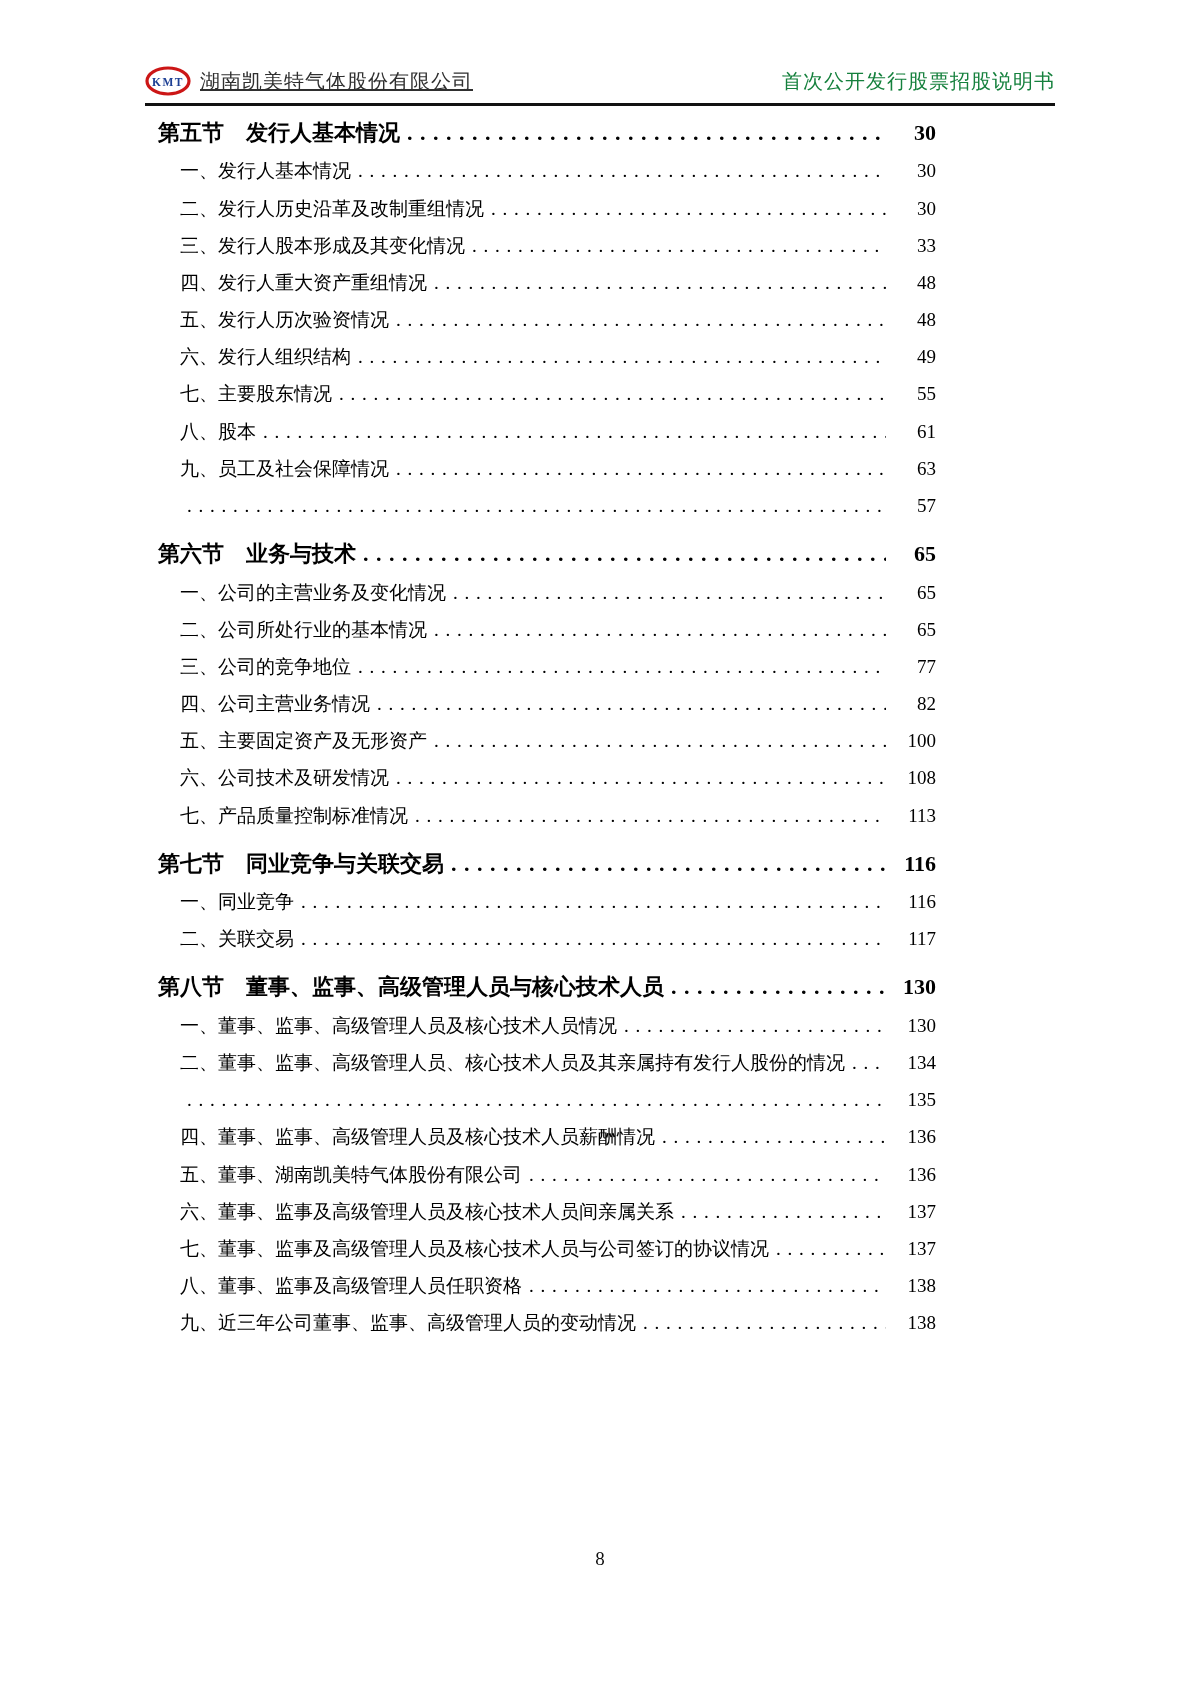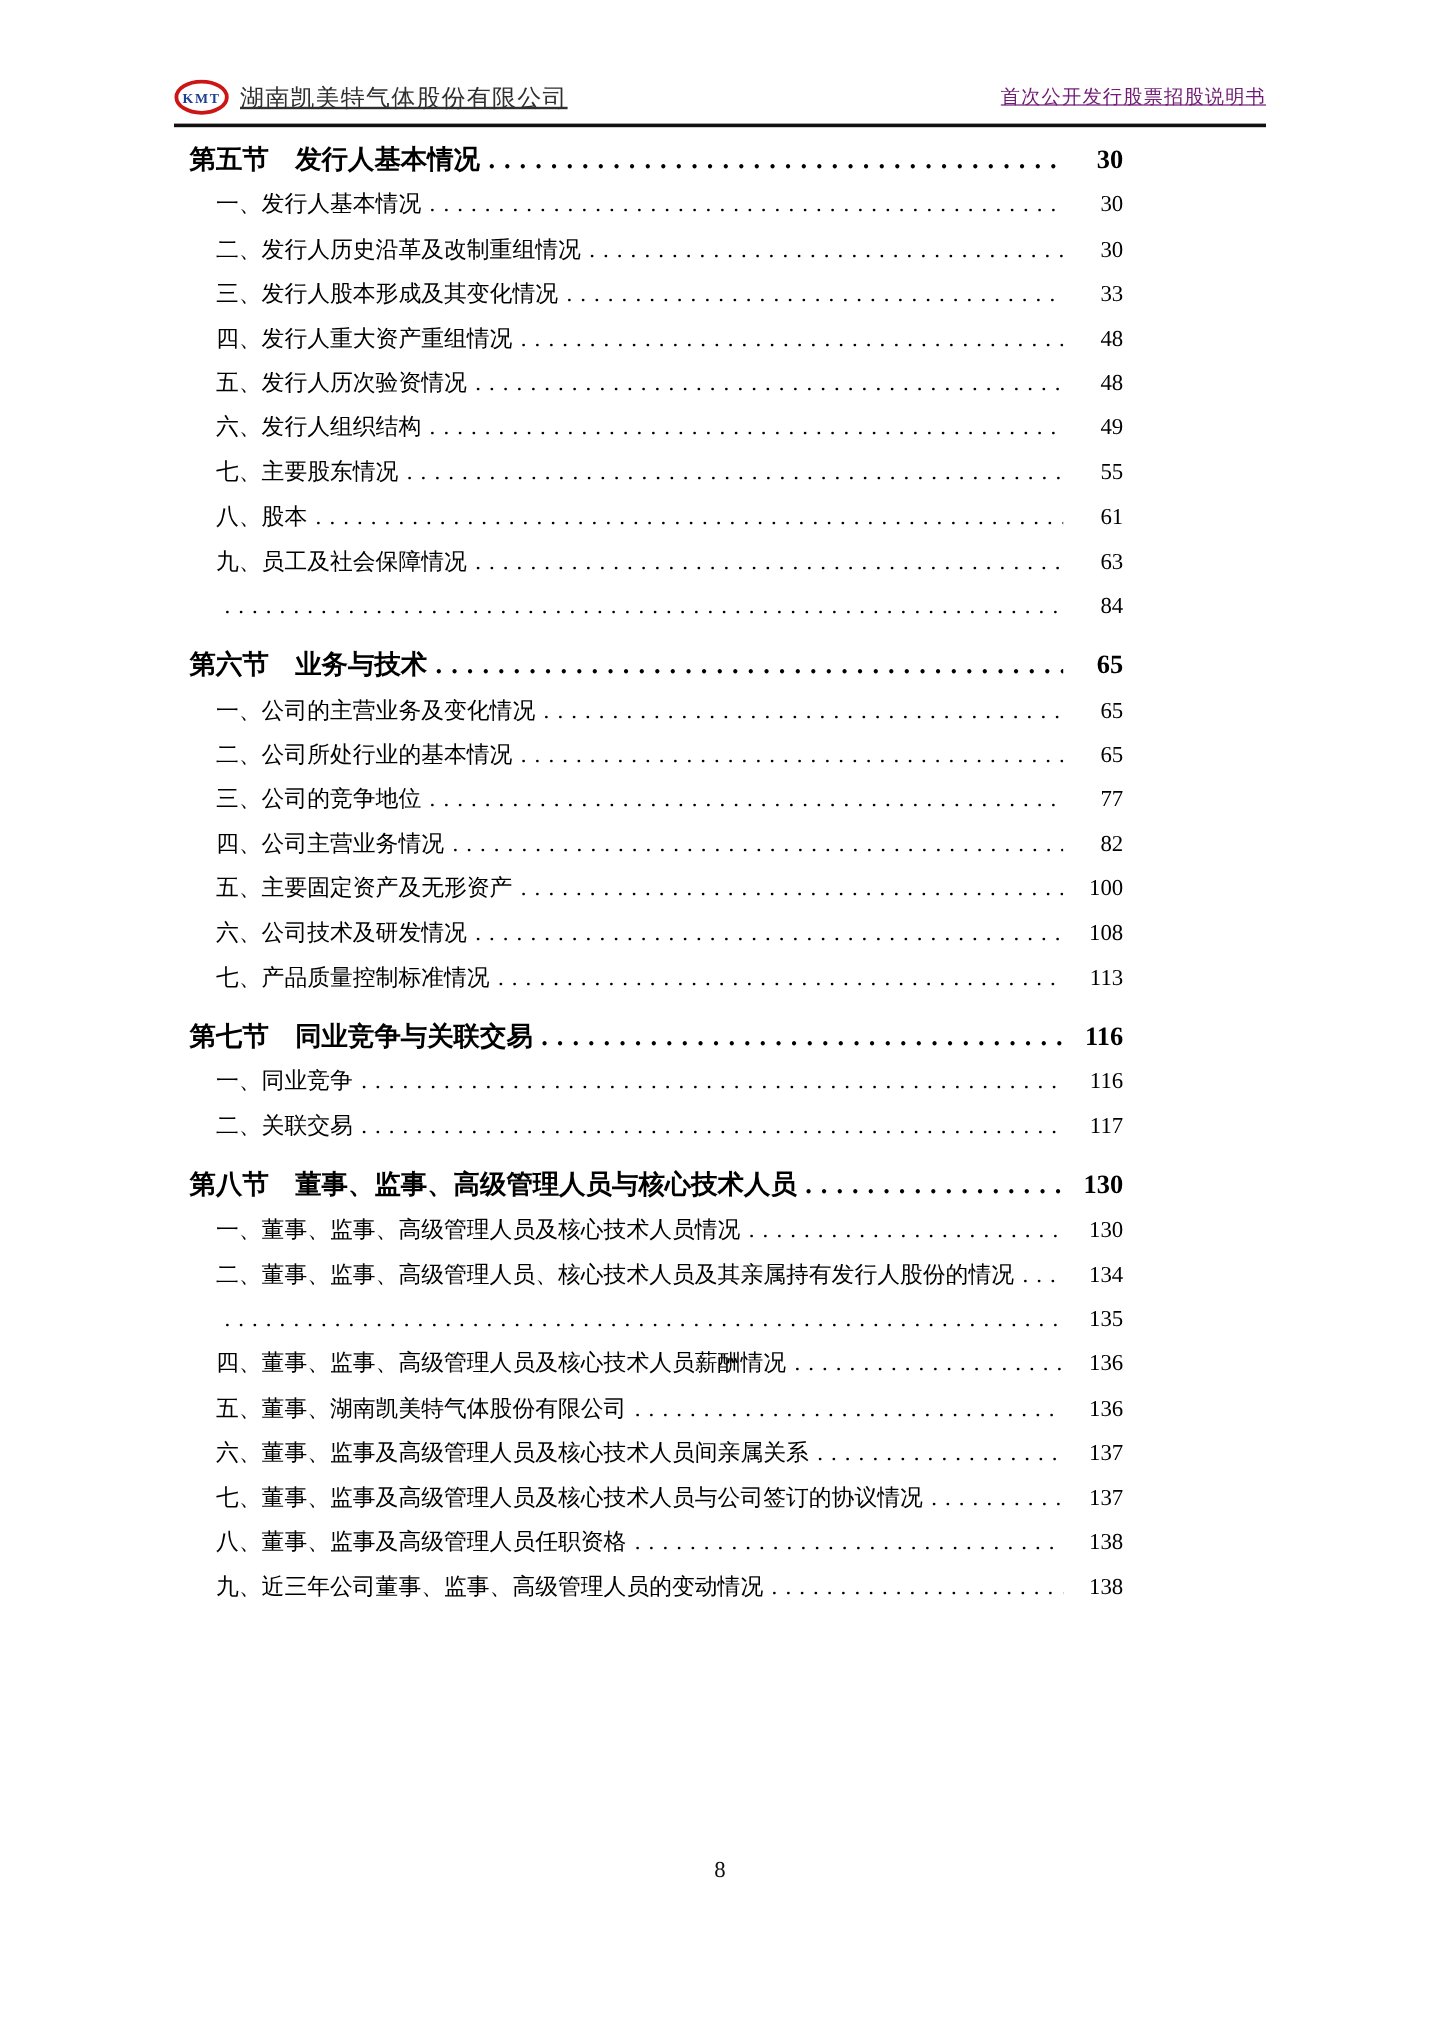--- a/index.html
+++ b/index.html
@@ -27,24 +27,23 @@
   }
   .logo { display: inline-flex; margin-right: 9px; flex: none; }
   .company {
     font-size: 20px;
     letter-spacing: 1px;
     color: #2f2f2f;
     text-decoration: underline;
   }
   .doctitle {
     margin-left: auto;
-    font-size: 16px;
+    font-size: 20px;
     letter-spacing: 1px;
-    color: #701a75;
-    text-decoration: underline;
+    color: #15803d;
   }
 
   
   .toc {
     margin-top: 10px;
     margin-left: 13px;
     width: 778px;
   }
   .toc-row {
     display: flex;
@@ -164,21 +163,21 @@
   </div>
 
   <div class="toc-row toc-item">
     <span class="toc-title">九、员工及社会保障情况</span>
     <span class="toc-dots">. . . . . . . . . . . . . . . . . . . . . . . . . . . . . . . . . . . . . . . . . . . . . . . . . . . . . . . . . . . . . . . . . . . . . . . . . . . . . . . . . . . . . . . . . . . . . . . . . . . . . . . . . . . . . . . . . . . . . . . . . . . . . . . . . . . . . . . . . . . . . . . . . . . . . . . . . . . . . . . . . . . . . . . . . . . . . . . . . . . . . . . . . . . . . . . . . . . . . . . . . . . . . . . . . . . . . . . . . . . . </span>
     <span class="toc-page">63</span>
   </div>
 
   <div class="toc-row toc-item">
     <span class="toc-dots">. . . . . . . . . . . . . . . . . . . . . . . . . . . . . . . . . . . . . . . . . . . . . . . . . . . . . . . . . . . . . . . . . . . . . . . . . . . . . . . . . . . . . . . . . . . . . . . . . . . . . . . . . . . . . . . . . . . . . . . . . . . . . . . . . . . . . . . . . . . . . . . . . . . . . . . . . . . . . . . . . . . . . . . . . . . . . . . . . . . . . . . . . . . . . . . . . . . . . . . . . . . . . . . . . . . . . . . . . . . . </span>
-    <span class="toc-page">84</span>
+    <span class="toc-page">57</span>
   </div>
 
   <div class="toc-row toc-section">
     <span class="toc-title">第六节　业务与技术</span>
     <span class="toc-dots">. . . . . . . . . . . . . . . . . . . . . . . . . . . . . . . . . . . . . . . . . . . . . . . . . . . . . . . . . . . . . . . . . . . . . . . . . . . . . . . . . . . . . . . . . . . . . . . . . . . . . . . . . . . . . . . . . . . . . . . . . . . . . . . . . . . . . . . . . . . . . . . . . . . . . . . . . . . . . . . . . . . . . . . . . . . . . . . . . . . . . . . . . . . . . . . . . . . . . . . . . . . . . . . . . . . . . . . . . . . . </span>
     <span class="toc-page">65</span>
   </div>
 
   <div class="toc-row toc-item">
     <span class="toc-title">一、公司的主营业务及变化情况</span>

